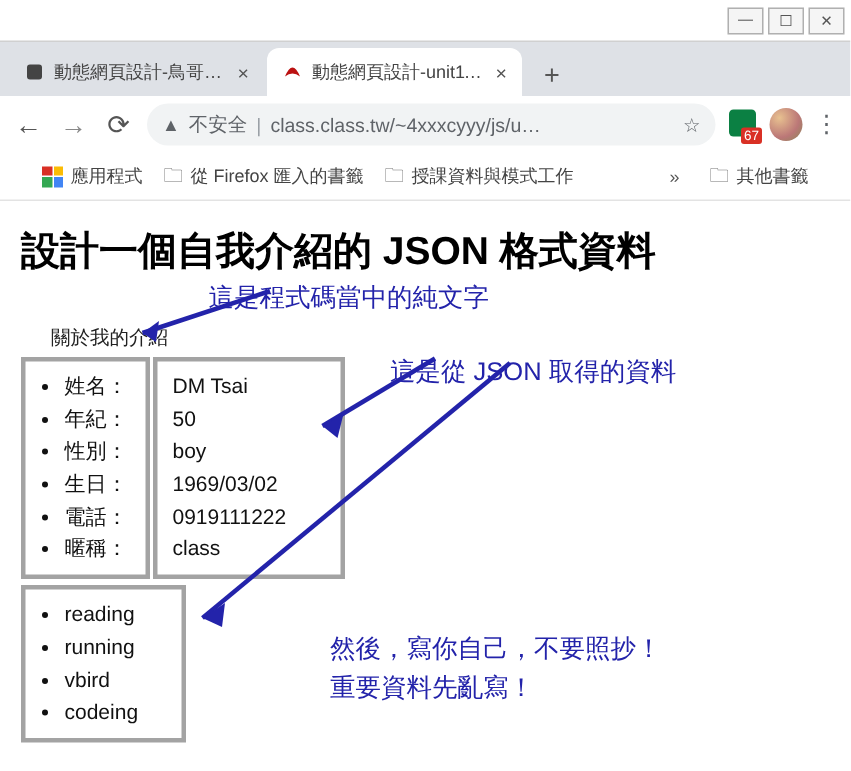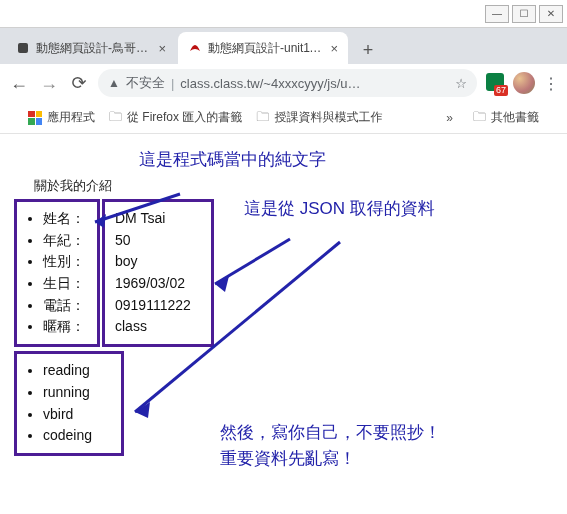--- a/index.html
+++ b/index.html
@@ -132,25 +132,25 @@
     margin: 2px 0 6px 125px;
   }
   .sect-label {
     font-size: 13px;
     color:#222;
     margin-top: 6px;
     margin-left: 20px;
   }
   .row1 { display:flex; align-items:flex-start; }
   .box {
-    border: 3px solid #4c1d95;
+    border: 3px solid #a3a3a3;
     padding: 6px 10px 6px 6px;
   }
   .box.keys { width: 86px; margin-top:4px; }
-  .box.vals { width: 112px; margin-top:4px; margin-left:2px; }
+  .box.vals { width: 128px; margin-top:4px; margin-left:2px; }
   .box ul { margin:0; padding-left: 20px; }
   .box li { font-size: 14px; line-height: 1.55; color:#111; }
   .sect-label2 { font-size: 13px; color:#222; margin-top: 10px; }
   .box.hobby { width: 110px; margin-top:4px; }
   .ann-right {
     color:#2323aa;
     font-size:17px;
     margin-left: 30px;
     margin-top: 2px;
     flex:1;
@@ -237,20 +237,21 @@
     <span>授課資料與模式工作</span>
   </div>
   <span class="bm-chevron">»</span>
   <div class="bm" style="margin-left:6px;">
     <span class="bm-folder">🗀</span>
     <span>其他書籤</span>
   </div>
 </div>
 
 <div class="page">
+  <h1>設計一個自我介紹的 JSON 格式資料</h1>
   <div class="ann-top">這是程式碼當中的純文字</div>
 
   <div class="sect-label">關於我的介紹</div>
   <div class="row1">
     <div class="box keys">
       <ul>
         <li>姓名：</li>
         <li>年紀：</li>
         <li>性別：</li>
         <li>生日：</li>

